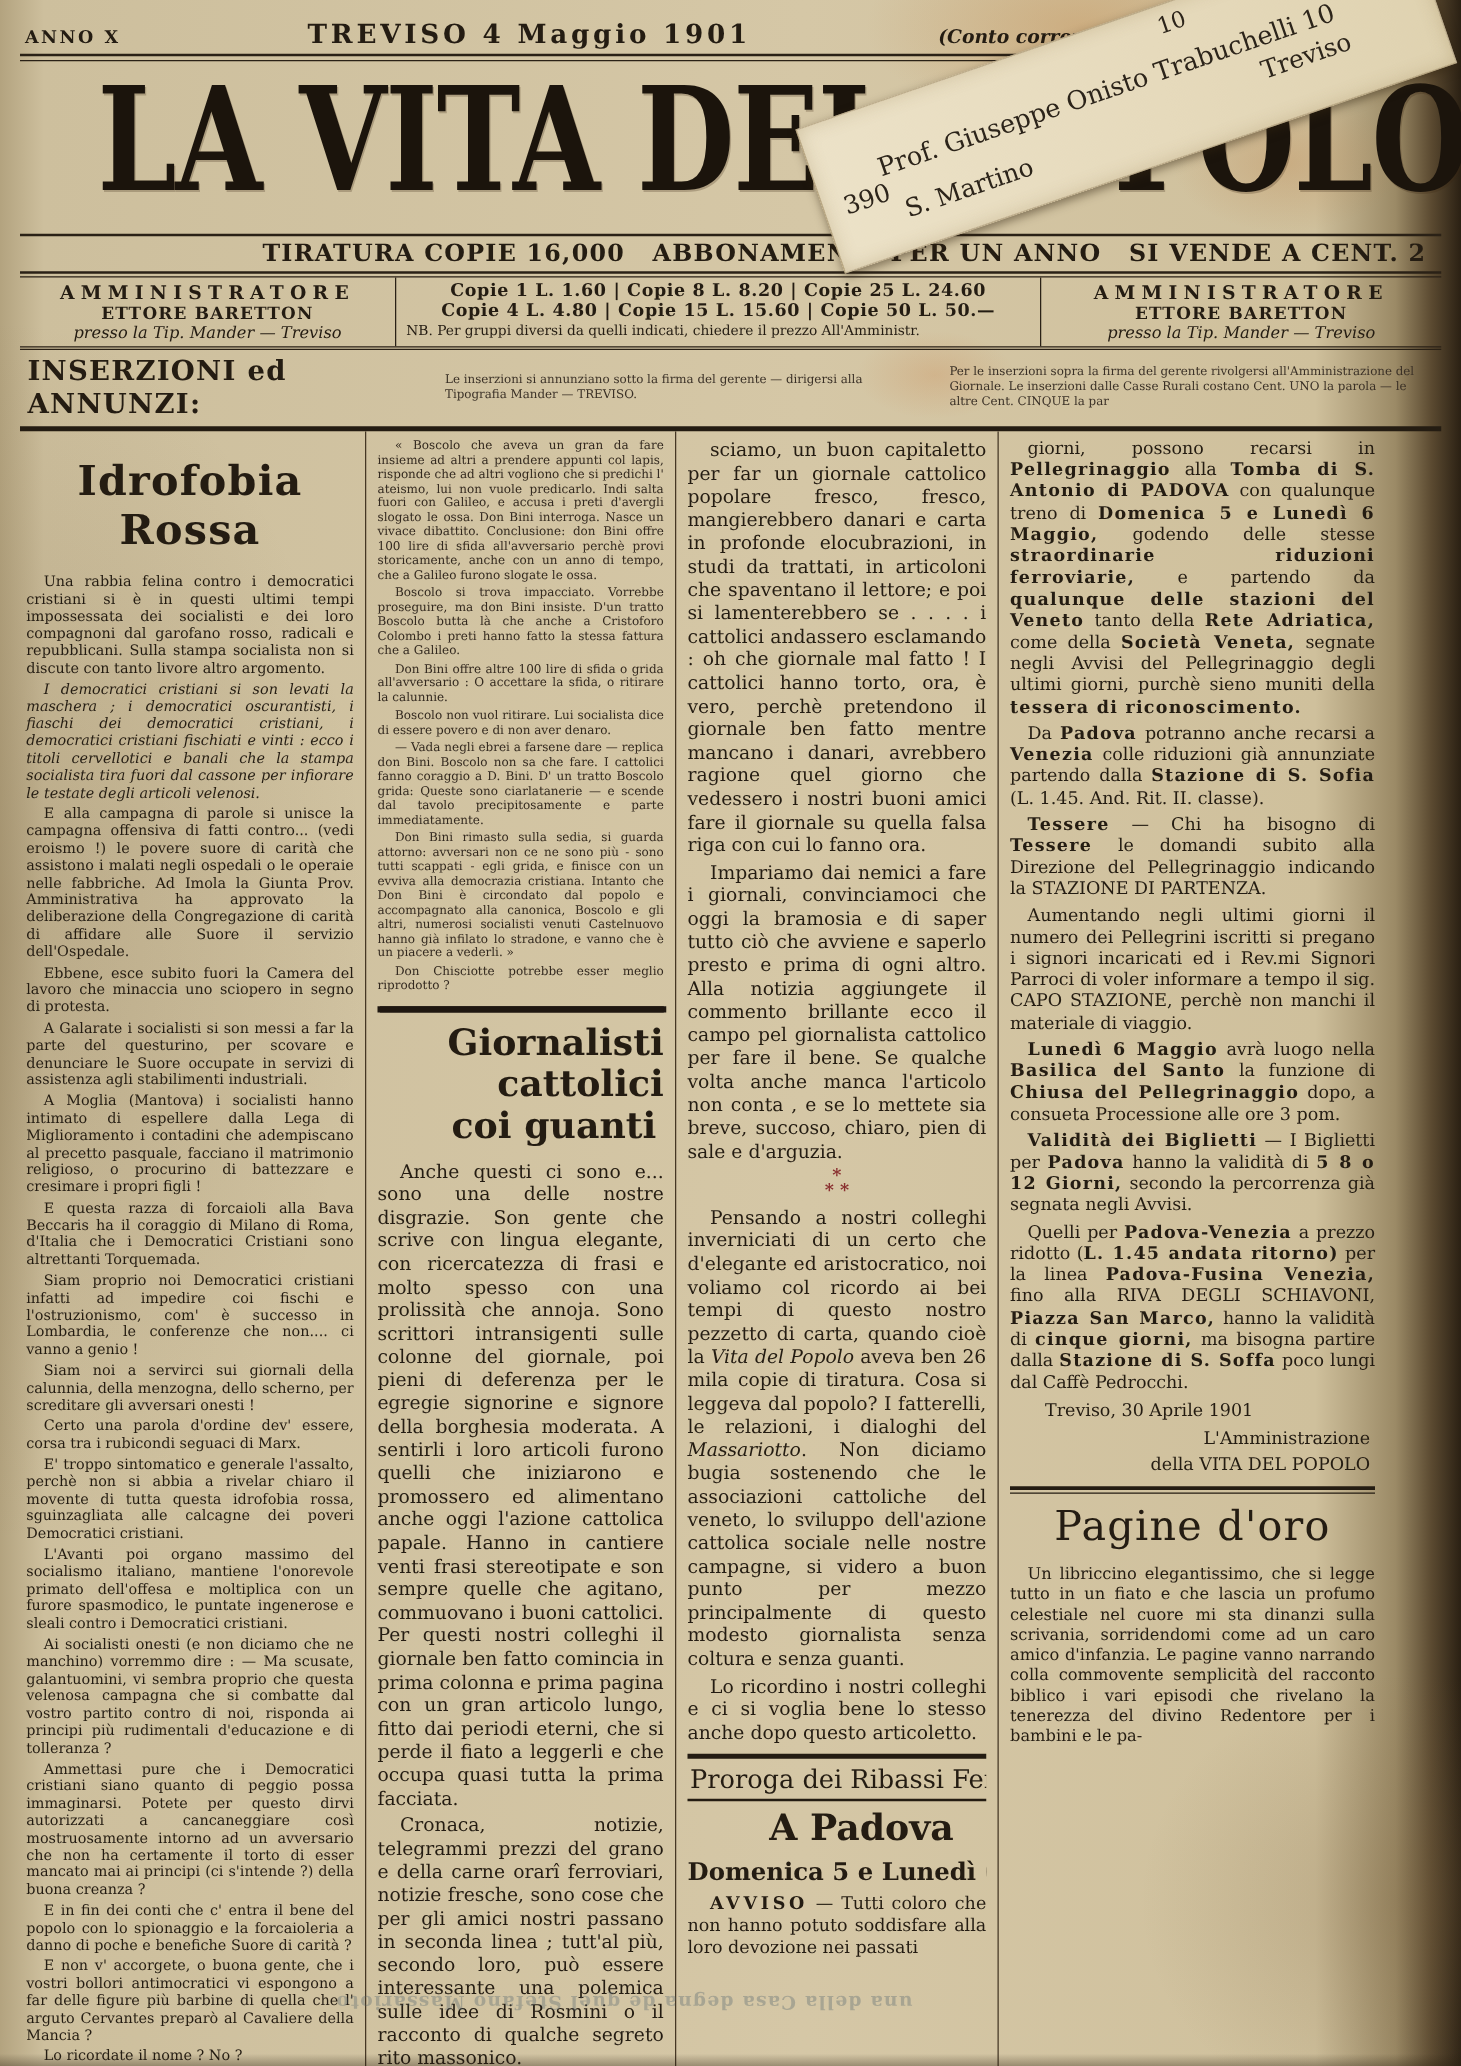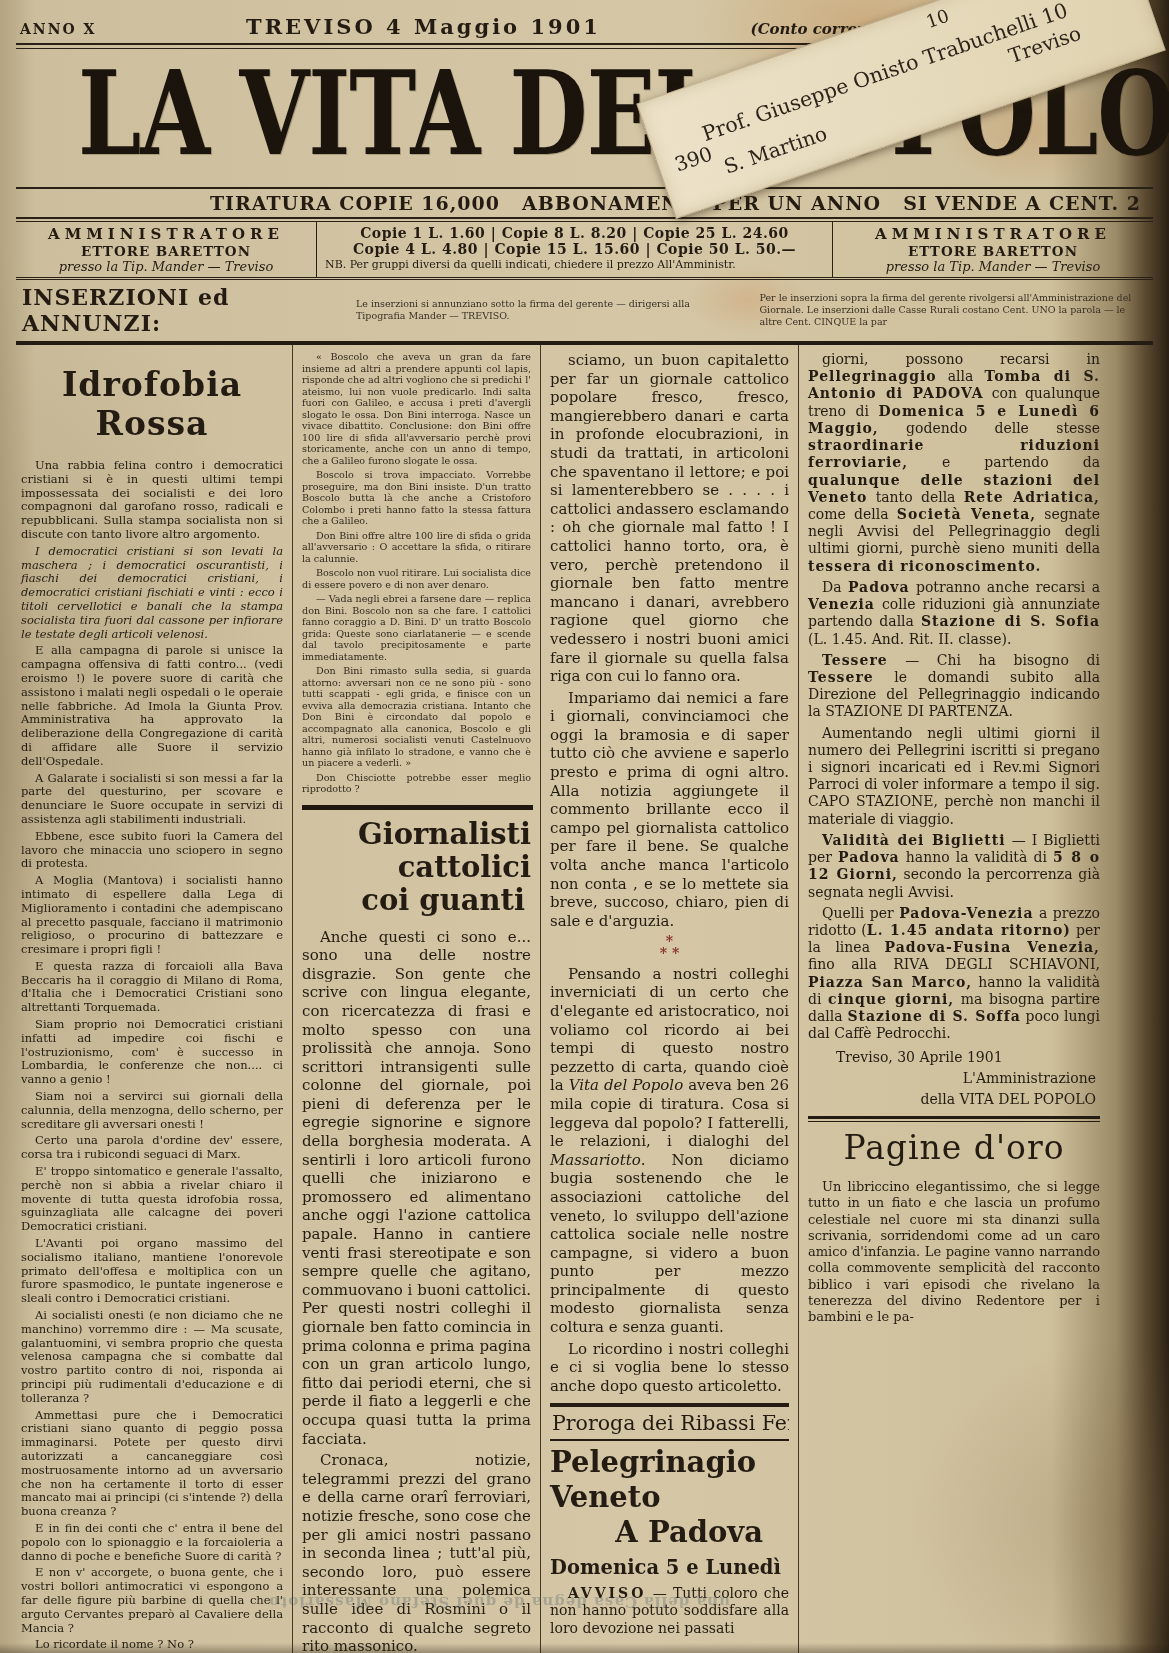--- a/index.html
+++ b/index.html
@@ -141,22 +141,22 @@
     <div class="tiny">Per le inserzioni sopra la firma del gerente rivolgersi all'Amministrazione del Giornale. Le inserzioni dalle Casse Rurali costano Cent. UNO la parola — le altre Cent. CINQUE la par</div>
   </div>
 
   <div class="body">
 
     <div class="col c1">
       <h2>Idrofobia Rossa</h2>
       <p>Una rabbia felina contro i democratici cristiani si è in questi ultimi tempi impossessata dei socialisti e dei loro compagnoni dal garofano rosso, radicali e repubblicani. Sulla stampa socialista non si discute con tanto livore altro argomento.</p>
       <p class="i">I democratici cristiani si son levati la maschera ; i democratici oscurantisti, i fiaschi dei democratici cristiani, i democratici cristiani fischiati e vinti : ecco i titoli cervellotici e banali che la stampa socialista tira fuori dal cassone per infiorare le testate degli articoli velenosi.</p>
       <p>E alla campagna di parole si unisce la campagna offensiva di fatti contro... (vedi eroismo !) le povere suore di carità che assistono i malati negli ospedali o le operaie nelle fabbriche. Ad Imola la Giunta Prov. Amministrativa ha approvato la deliberazione della Congregazione di carità di affidare alle Suore il servizio dell'Ospedale.</p>
+      <p>Ebbene, esce subito fuori la Camera del lavoro che minaccia uno sciopero in segno di protesta.</p>
       <p>A Galarate i socialisti si son messi a far la parte del questurino, per scovare e denunciare le Suore occupate in servizi di assistenza agli stabilimenti industriali.</p>
-      <p>Ebbene, esce subito fuori la Camera del lavoro che minaccia uno sciopero in segno di protesta.</p>
       <p>A Moglia (Mantova) i socialisti hanno intimato di espellere dalla Lega di Miglioramento i contadini che adempiscano al precetto pasquale, facciano il matrimonio religioso, o procurino di battezzare e cresimare i propri figli !</p>
       <p>E questa razza di forcaioli alla Bava Beccaris ha il coraggio di Milano di Roma, d'Italia che i Democratici Cristiani sono altrettanti Torquemada.</p>
       <p>Siam proprio noi Democratici cristiani infatti ad impedire coi fischi e l'ostruzionismo, com' è successo in Lombardia, le conferenze che non.... ci vanno a genio !</p>
       <p>Siam noi a servirci sui giornali della calunnia, della menzogna, dello scherno, per screditare gli avversari onesti !</p>
       <p>Certo una parola d'ordine dev' essere, corsa tra i rubicondi seguaci di Marx.</p>
       <p>E' troppo sintomatico e generale l'assalto, perchè non si abbia a rivelar chiaro il movente di tutta questa idrofobia rossa, sguinzagliata alle calcagne dei poveri Democratici cristiani.</p>
       <p>L'Avanti poi organo massimo del socialismo italiano, mantiene l'onorevole primato dell'offesa e moltiplica con un furore spasmodico, le puntate ingenerose e sleali contro i Democratici cristiani.</p>
       <p>Ai socialisti onesti (e non diciamo che ne manchino) vorremmo dire : — Ma scusate, galantuomini, vi sembra proprio che questa velenosa campagna che si combatte dal vostro partito contro di noi, risponda ai principi più rudimentali d'educazione e di tolleranza ?</p>
       <p>Ammettasi pure che i Democratici cristiani siano quanto di peggio possa immaginarsi. Potete per questo dirvi autorizzati a cancaneggiare così mostruosamente intorno ad un avversario che non ha certamente il torto di esser mancato mai ai principi (ci s'intende ?) della buona creanza ?</p>
       <p>E in fin dei conti che c' entra il bene del popolo con lo spionaggio e la forcaioleria a danno di poche e benefiche Suore di carità ?</p>
@@ -188,32 +188,32 @@
     </div>
 
     <div class="col c3 bigtext">
       <p>sciamo, un buon capitaletto per far un giornale cattolico popolare fresco, fresco, mangierebbero danari e carta in profonde elocubrazioni, in studi da trattati, in articoloni che spaventano il lettore; e poi si lamenterebbero se . . . .  i cattolici andassero esclamando : oh che giornale mal fatto ! I cattolici hanno torto, ora, è vero, perchè pretendono il giornale ben fatto mentre mancano i danari, avrebbero ragione quel giorno che vedessero i nostri buoni amici fare il giornale su quella falsa riga con cui lo fanno ora.</p>
       <p>Impariamo dai nemici a fare i giornali, convinciamoci che oggi la bramosia e di saper tutto ciò che avviene e saperlo presto e prima di ogni altro. Alla notizia aggiungete il commento brillante ecco il campo pel giornalista cattolico per fare il bene. Se qualche volta anche manca l'articolo non conta , e se lo mettete sia breve, succoso, chiaro, pien di sale e d'arguzia.</p>
       <div class="stars">*<br>*&nbsp;*</div>
       <p><span>Pensando a nostri colleghi inverniciati di un certo che d'elegante ed aristocratico, noi voliamo col ricordo ai bei tempi di questo nostro pezzetto di carta, quando cioè la </span><span class="i">Vita del Popolo</span><span> aveva ben 26 mila copie di tiratura. Cosa si leggeva dal popolo? I fatterelli, le relazioni, i dialoghi del </span><span class="i">Massariotto</span><span>. Non diciamo bugia sostenendo che le associazioni cattoliche del veneto, lo sviluppo dell'azione cattolica sociale nelle nostre campagne, si videro a buon punto per mezzo principalmente di questo modesto giornalista senza coltura e senza guanti.</span></p>
       <p>Lo ricordino i nostri colleghi e ci si voglia bene lo stesso anche dopo questo articoletto.</p>
       <div class="rubric">Proroga dei Ribassi Ferroviari</div>
       <h3>
-        <span class="l1">Pelegrinagio Veneto</span>
         <span class="l2">A Padova</span>
       </h3>
       <div class="subhead">Domenica 5 e Lunedì 6 Maggio</div>
       <p style="font-size:14px"><span class="sp">AVVISO</span><span> — Tutti coloro che non hanno potuto soddisfare alla loro devozione nei passati</span></p>
     </div>
 
     <div class="col c4">
       <p><span>giorni, possono recarsi in </span><span class="b">Pellegrinaggio</span><span> alla </span><span class="b">Tomba di S. Antonio di PADOVA</span><span> con qualunque treno di </span><span class="b">Domenica 5 e Lunedì 6 Maggio,</span><span> godendo delle stesse </span><span class="b">straordinarie riduzioni ferroviarie,</span><span> e partendo da </span><span class="b">qualunque delle stazioni del Veneto</span><span> tanto della </span><span class="b">Rete Adriatica,</span><span> come della </span><span class="b">Società Veneta,</span><span> segnate negli Avvisi del Pellegrinaggio degli ultimi giorni, purchè sieno muniti della </span><span class="b">tessera di riconoscimento.</span></p>
       <p><span>Da </span><span class="b">Padova</span><span> potranno anche recarsi a </span><span class="b">Venezia</span><span> colle riduzioni già annunziate partendo dalla </span><span class="b">Stazione di S. Sofia</span><span> (L. 1.45. And. Rit. II. classe).</span></p>
       <p><span class="b">Tessere</span><span> — Chi ha bisogno di </span><span class="b">Tessere</span><span> le domandi subito alla Direzione del Pellegrinaggio indicando la STAZIONE DI PARTENZA.</span></p>
       <p><span>Aumentando negli ultimi giorni il numero dei Pellegrini iscritti si pregano i signori incaricati ed i Rev.mi Signori Parroci di voler informare a tempo il sig. CAPO STAZIONE, perchè non manchi il materiale di viaggio.</span></p>
+      <p><span class="b">Lunedì 6 Maggio</span><span> avrà luogo nella </span><span class="b">Basilica del Santo</span><span> la funzione di </span><span class="b">Chiusa del Pellegrinaggio</span><span> dopo, a consueta Processione alle ore 3 pom.</span></p>
       <p><span class="b">Validità dei Biglietti</span><span> — I Biglietti per </span><span class="b">Padova</span><span> hanno la validità di </span><span class="b">5 8 o 12 Giorni,</span><span> secondo la percorrenza già segnata negli Avvisi.</span></p>
       <p><span>Quelli per </span><span class="b">Padova-Venezia</span><span> a prezzo ridotto (</span><span class="b">L. 1.45 andata ritorno)</span><span> per la linea </span><span class="b">Padova-Fusina Venezia,</span><span> fino alla RIVA DEGLI SCHIAVONI, </span><span class="b">Piazza San Marco,</span><span> hanno la validità di </span><span class="b">cinque giorni,</span><span> ma bisogna partire dalla </span><span class="b">Stazione di S. Soffa</span><span> poco lungi dal Caffè Pedrocchi.</span></p>
       <p class="date-line">Treviso, 30 Aprile 1901</p>
       <p class="sig">L'Amministrazione</p>
       <p class="sig">della VITA DEL POPOLO</p>
       <div class="pagine-rule"></div>
       <h2>Pagine d'oro</h2>
       <div class="pagine">
         <p>Un libriccino elegantissimo, che si legge tutto in un fiato e che lascia un profumo celestiale nel cuore mi sta dinanzi sulla scrivania, sorridendomi come ad un caro amico d'infanzia. Le pagine vanno narrando colla commovente semplicità del racconto biblico i vari episodi che rivelano la tenerezza del divino Redentore per i bambini e le pa-</p>
       </div>

